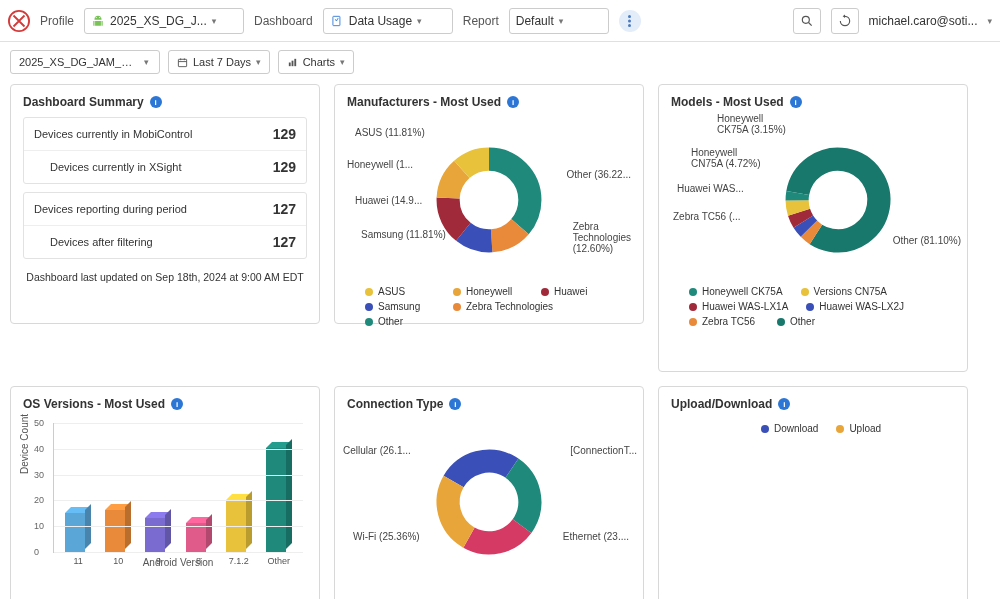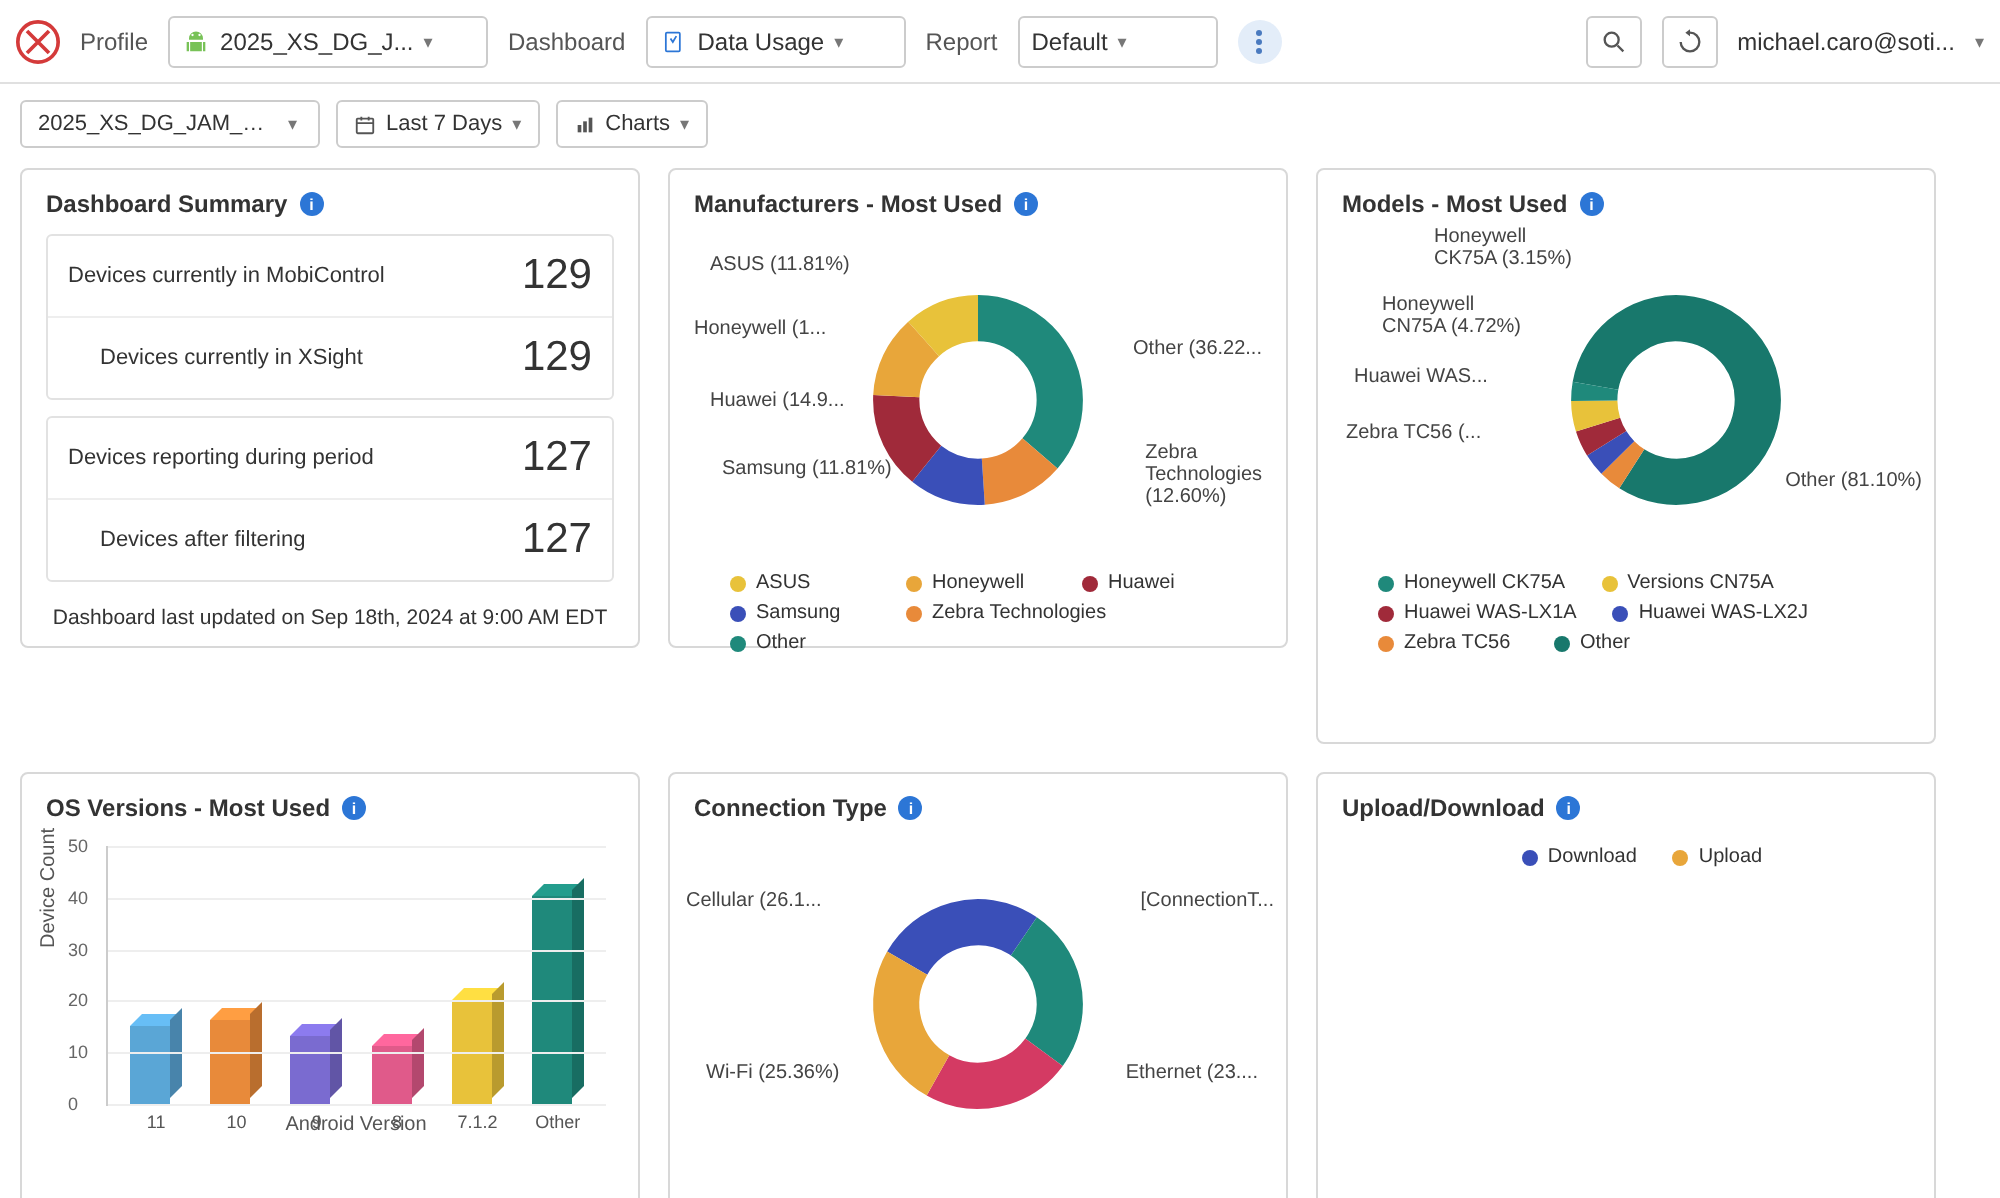--- a/index.html
+++ b/index.html
@@ -18,21 +18,21 @@
 .filterbar { display: flex; gap: 8px; margin-bottom: 10px; }
 .pill { border: 1px solid #ccc; border-radius: 3px; height: 24px; display: inline-flex; align-items: center; gap: 5px; padding: 0 8px; background: #fff; cursor: pointer; font-size: 11px; }
 .cards { display: grid; grid-template-columns: 310px 310px 310px; gap: 14px; }
 .card { border: 1px solid #d8d8d8; border-radius: 4px; background: #fff; padding: 10px 12px 8px 12px; position: relative; }
 .card-title { font-weight: 600; font-size: 12px; display: flex; align-items: center; gap: 6px; margin-bottom: 8px; }
 .info-ic { width: 12px; height: 12px; border-radius: 50%; background: #2c76d6; color: #fff; font-size: 8px; display: inline-flex; align-items: center; justify-content: center; font-weight:700; }
 
 .sum-block { border: 1px solid #e2e2e2; border-radius: 3px; margin-bottom: 8px; }
 .sum-row { display: flex; align-items: center; justify-content: space-between; padding: 8px 10px 8px 10px; font-size: 11px; }
 .sum-row.sub { padding-left: 26px; border-top: 1px solid #eee; }
-.sum-val { font-size: 21px; font-weight: 400; color: #333; }
+.sum-val { font-size: 14px; font-weight: 700; color: #333; }
 .sum-foot { font-size: 10.5px; color: #333; text-align: center; padding: 4px 0 0 0; }
 
 .donut-wrap { display:flex; align-items:center; justify-content:center; position:relative; height: 165px;}
 .donut { width: 108px; height: 108px; }
 .dlabel { position:absolute; font-size:10px; color:#444; white-space:nowrap; }
 .legend { display:flex; flex-wrap:wrap; gap: 4px 18px; font-size:10px; padding: 4px 2px 0 18px; }
 .legend .li { display:inline-flex; align-items:center; gap:5px; min-width: 70px;}
 .legend .sw { width:8px; height:8px; border-radius:50%; display:inline-block; }
 
 .bar-area { position:relative; height:170px; padding: 4px 4px 0 30px; }

